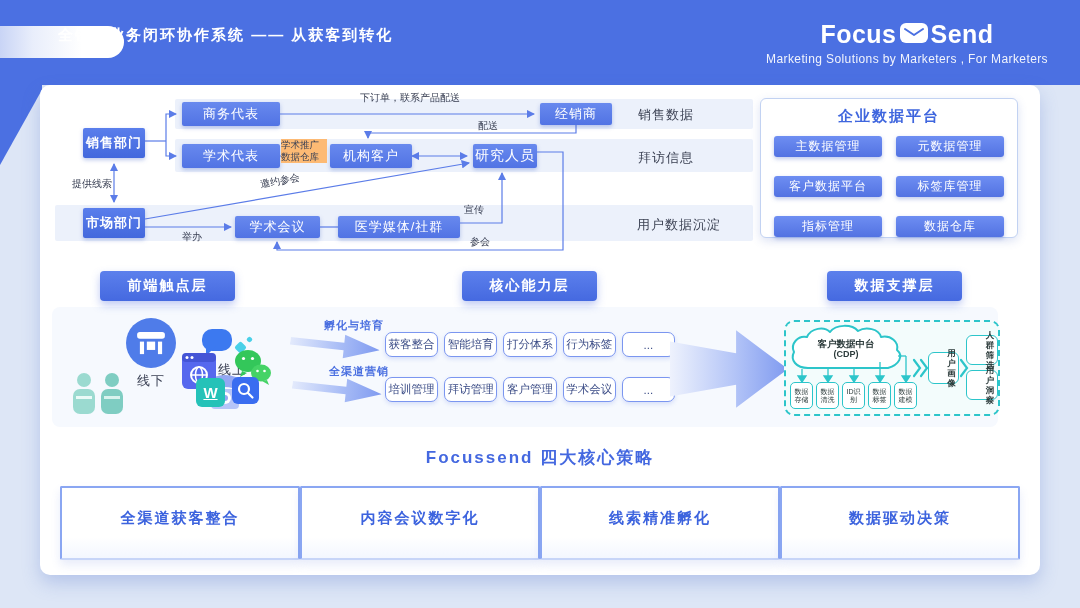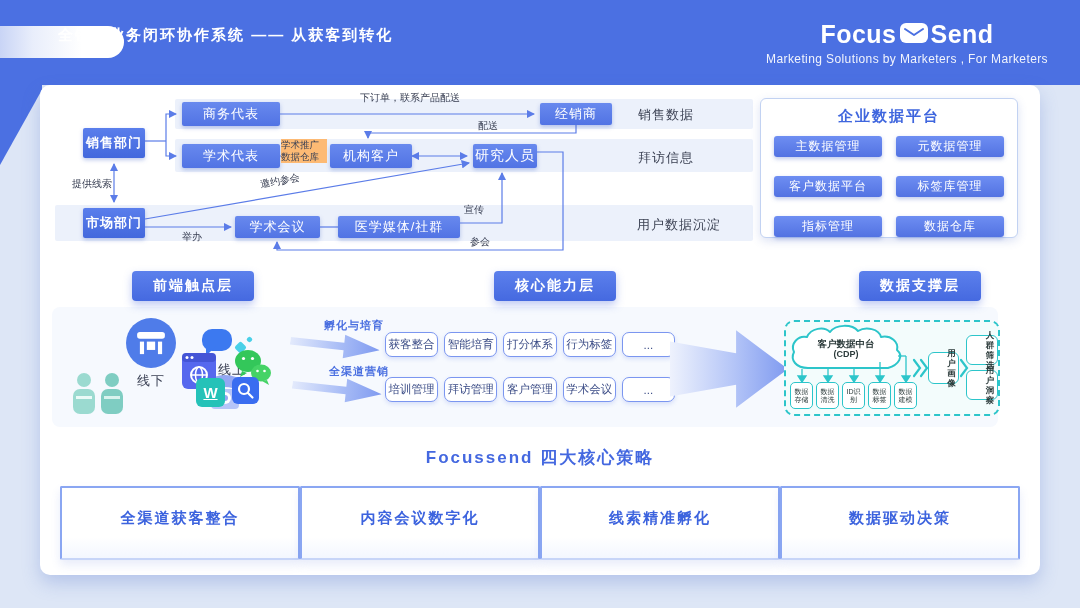--- a/index.html
+++ b/index.html
@@ -59,25 +59,24 @@
   .platform-title { text-align:center; font-size:15px; font-weight:bold; color:#3f66de; letter-spacing:2px; }
   .platform-grid { display:grid; grid-template-columns:1fr 1fr; column-gap:14px; row-gap:19px; margin-top:10px; }
   .platform-btn {
     height:21px; border-radius:3px; background:linear-gradient(180deg,#6e8ef2,#5272e2);
     color:#fff; font-size:12px; display:flex; align-items:center; justify-content:center;
     letter-spacing:1px; box-shadow:0 2px 4px rgba(70,100,200,.35); white-space:nowrap;
   }
 
   
   .layer-pill {
-    width:122px; height:30px; background:linear-gradient(180deg,#5c80ec,#4569e0);
+    width:135px; height:30px; background:linear-gradient(180deg,#5c80ec,#4569e0);
     color:#fff; font-size:14px; font-weight:bold; letter-spacing:2px;
     display:flex; align-items:center; justify-content:center; border-radius:4px;
     box-shadow:0 4px 8px rgba(70,100,220,.35);
-    margin-left:32px;
   }
   .midband { left:12px; top:222px; width:946px; height:120px; background:#f6f9fe; border-radius:8px; }
 
   
   .tp-label { font-size:13px; color:#3a4054; letter-spacing:1px; }
   .chat-bubble { width:30px; height:22px; background:#3c79f0; border-radius:10px; }
   .chat-bubble:after {
     content:""; position:absolute; left:4px; bottom:-5px;
     border:5px solid transparent; border-top-color:#3c79f0; border-left-color:#3c79f0;
   }

